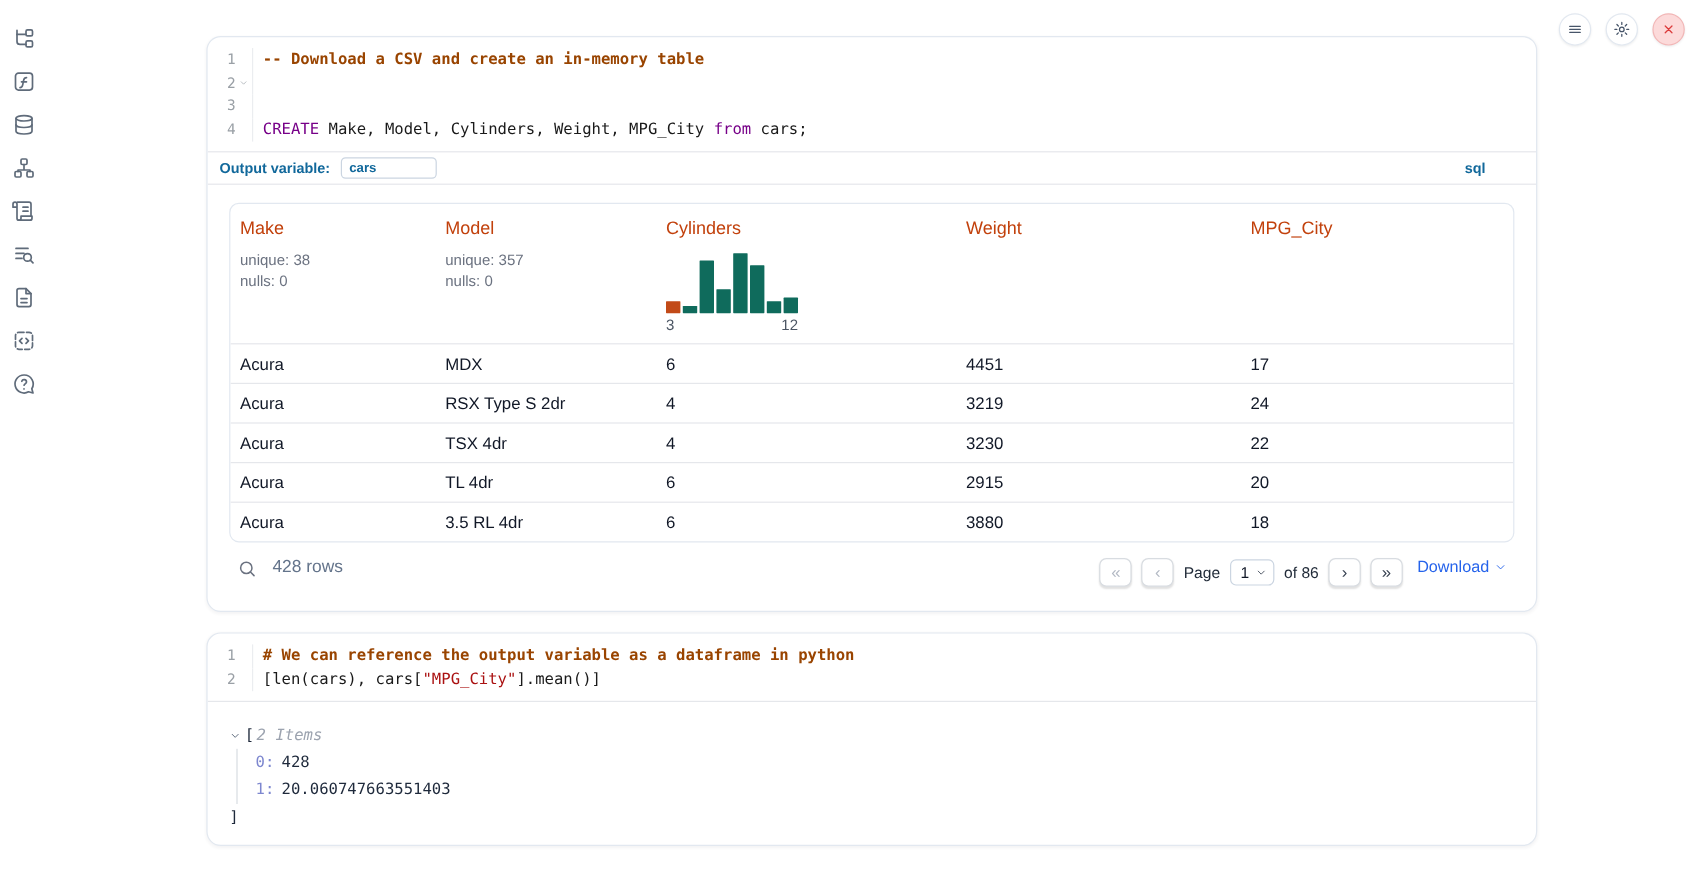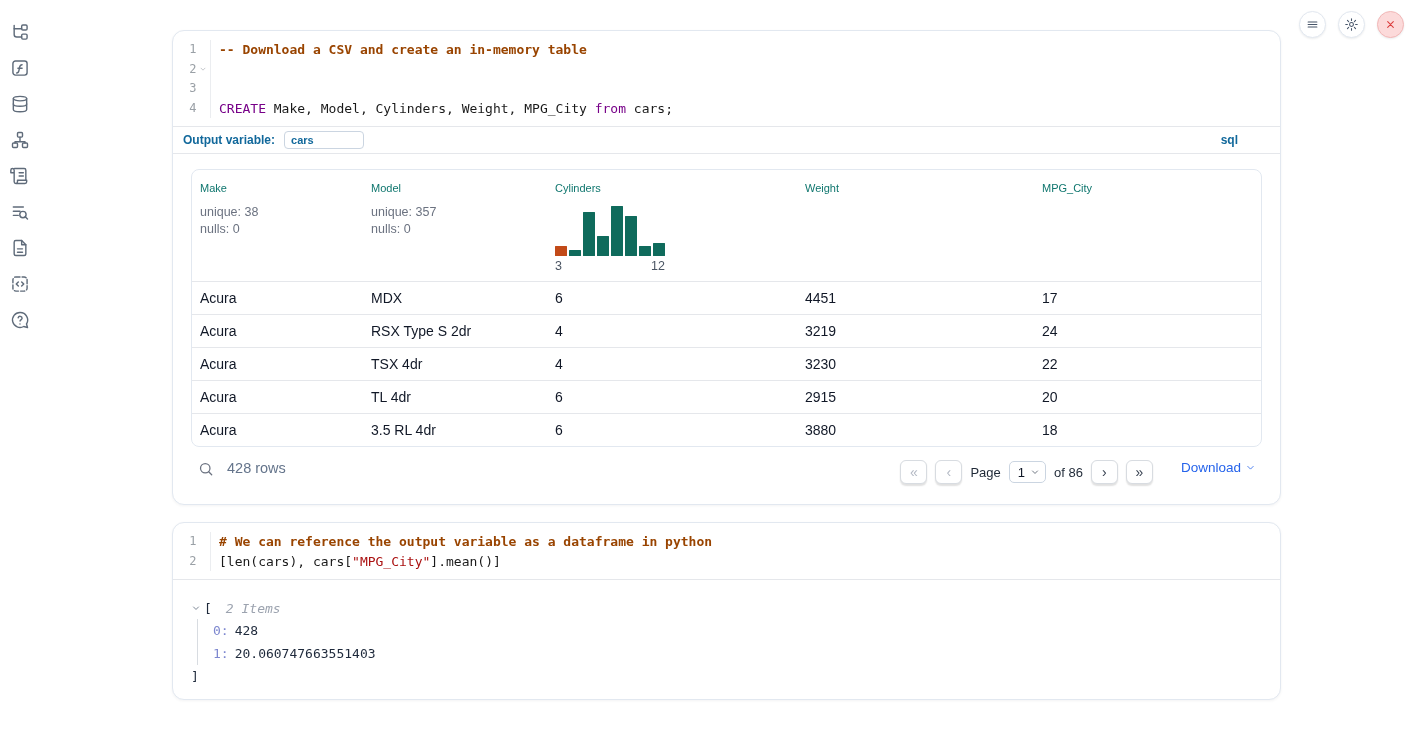--- a/index.html
+++ b/index.html
@@ -44,21 +44,21 @@
   .outvar-input{width:80px;height:18px;margin-left:9px;border:1px solid #cbd5e1;border-radius:4px;
     padding:0 6px;font-size:11px;font-weight:bold;color:var(--accent-blue);display:flex;align-items:center;}
   .lang-badge{margin-left:auto;margin-right:32px;color:var(--accent-blue);font-weight:bold;font-size:12px;}
   
   .cell-output{border-top:1px solid var(--row-border);padding:15px 18px 17px;}
   
   .table-box{border:1px solid var(--border);border-radius:8px;overflow:hidden;}
   .thead,.tr{display:grid;grid-template-columns:171px 184px 250px 237px 1fr;}
   .thead{padding-top:12px;}
   .th{padding:0 8px 8px;}
-  .th-name{font-size:11px;color:#0f766e;cursor:pointer;}
+  .th-name{font-size:15px;color:#c2410c;cursor:pointer;}
   .th-stats{margin-top:10px;font-size:12.5px;color:#6b7280;line-height:17px;}
   .hist{margin-top:12px;width:110px;}
   .hist.w7{width:96px;}
   .hist-bars{display:flex;align-items:flex-end;gap:2px;height:50px;}
   .bar{flex:1;background:var(--hist-green);border-radius:0.5px;}
   .bar.orange{background:var(--hist-orange);}
   .hist-axis{display:flex;justify-content:space-between;font-size:12.5px;color:#4b5563;margin-top:3px;}
   .tr{border-top:1px solid var(--row-border);height:33px;align-items:center;font-size:14px;color:#111827;}
   .td{padding:0 8px;overflow:hidden;white-space:nowrap;}
   
@@ -68,30 +68,30 @@
   .row-count{margin-left:12px;font-size:14.5px;color:var(--muted);}
   .pager{margin-left:auto;display:flex;align-items:center;gap:8px;}
   .pg-btn{width:27px;height:24px;border:1px solid #d8dce1;border-radius:6px;background:#fff;
     box-shadow:0 1.5px 1.5px rgba(0,0,0,.12);display:flex;align-items:center;justify-content:center;
     font-size:14px;color:#374151;cursor:pointer;}
   .pg-btn.disabled{color:#b3b9c4;}
   .pg-text{font-size:13px;color:#1f2937;}
   .page-select{height:22px;border:1px solid #cbd5e1;border-radius:5px;display:flex;align-items:center;
     padding:0 5px 0 8px;gap:5px;font-size:13px;color:#111827;cursor:pointer;}
   .page-select svg{width:10px;height:10px;color:#374151;}
-  .download{margin-left:28px;display:flex;align-items:center;gap:4px;color:var(--link-blue);
+  .download{margin-left:12px;display:flex;align-items:center;gap:4px;color:var(--link-blue);
     font-size:13.5px;cursor:pointer;}
   .download svg{width:11px;height:11px;}
   
   .result{font-family:"DejaVu Sans Mono","Liberation Mono",monospace;font-size:13px;color:#1e293b;
     padding:17px 18px 12px;}
   .result-head{display:flex;align-items:center;height:22px;}
   .tree-chevron{width:10px;height:10px;color:#475569;margin-right:3px;cursor:pointer;display:flex;}
   .tree-chevron svg{width:10px;height:10px;}
-  .items-label{color:#9ca3af;font-style:italic;margin-left:14px;}
+  .items-label{color:#9ca3af;font-style:italic;margin-left:2px;}
   .result-body{margin-left:6px;border-left:1px solid #d8dce1;padding-left:15px;}
   .result-item{height:23px;display:flex;align-items:center;}
   .tree-key{color:var(--idx);margin-right:6px;}
   .result-close{height:22px;display:flex;align-items:center;}
 </style>
 </head>
 <body>
 
 <nav class="sidebar" id="sidebar">
     <span class="side-icon">

